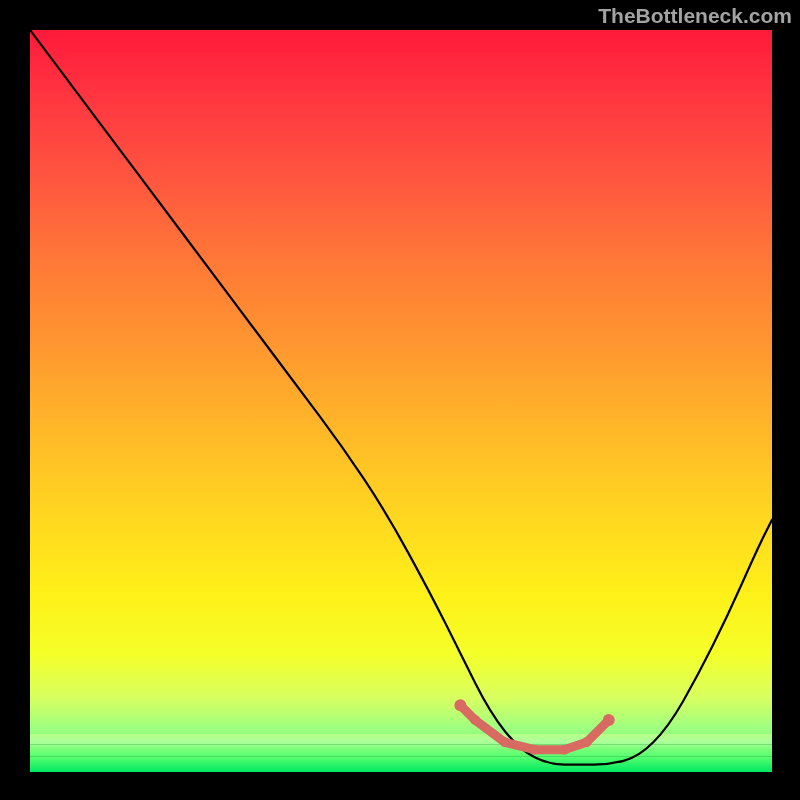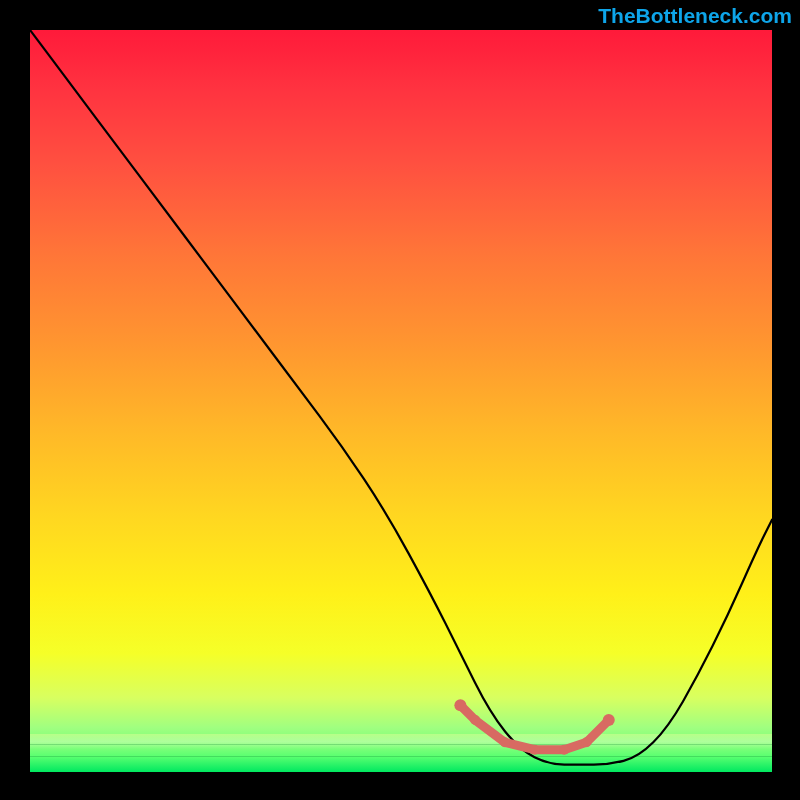--- a/index.html
+++ b/index.html
@@ -7,21 +7,21 @@
     width: 800px;
     height: 800px;
     background: #000;
     position: relative;
     font-family: Arial, sans-serif;
   }
   .watermark {
     position: absolute;
     top: 4px;
     right: 8px;
-    color: #0ea5e9;
+    color: #a3a3a3;
     font-size: 21px;
     font-weight: bold;
     z-index: 10;
     margin-left: 48px;
   }
   .chart-area {
     position: absolute;
     left: 30px;
     top: 30px;
     width: 742px;

